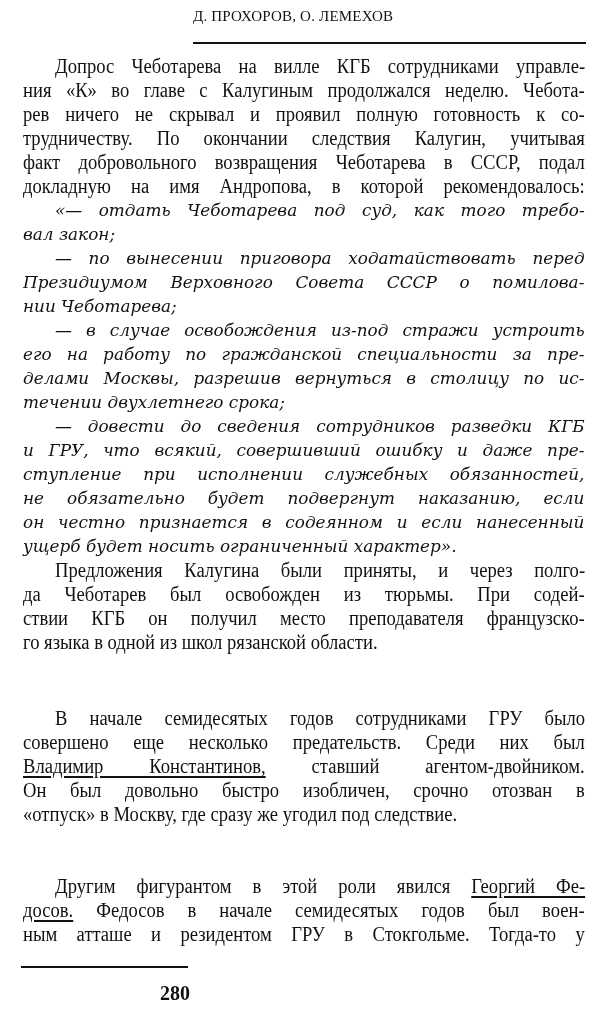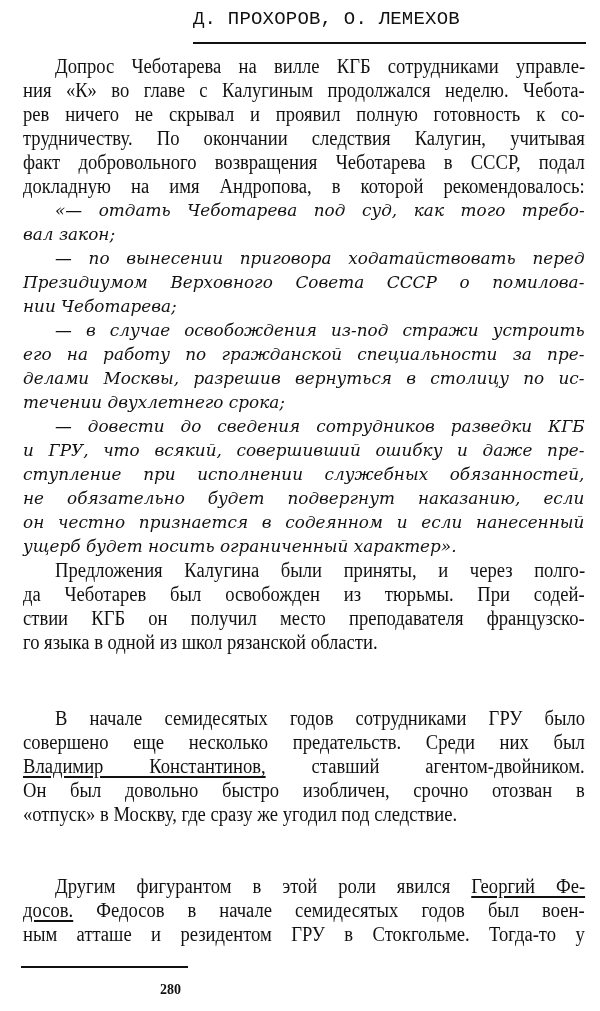--- a/index.html
+++ b/index.html
@@ -11,22 +11,22 @@
     width: 600px;
     height: 1011px;
     position: relative;
     overflow: hidden;
     color: #111111;
   }
   .running-head {
     position: absolute;
     left: 193px;
     top: 8px;
-    font-family: Liberation Mono, monospace;
-    font-size: 19px;
+    font-family: Liberation Serif, serif;
+    font-size: 15px;
     letter-spacing: 0.2px;
     white-space: nowrap;
     color: #111;
   }
   .head-rule {
     position: absolute;
     left: 193px;
     top: 42px;
     width: 393px;
     height: 2px;
@@ -79,21 +79,21 @@
     width: 167px;
     height: 2px;
     background: #111;
   }
   .page-number {
     position: absolute;
     left: 160px;
     top: 982px;
     font-family: "Liberation Serif", serif;
     font-weight: bold;
-    font-size: 14px;
+    font-size: 20px;
     color: #111;
   }
 </style>
 </head>
 <body>
 
 <div class="running-head">Д. ПРОХОРОВ, О. ЛЕМЕХОВ</div>
 <div class="head-rule"></div>
 
 <div>

